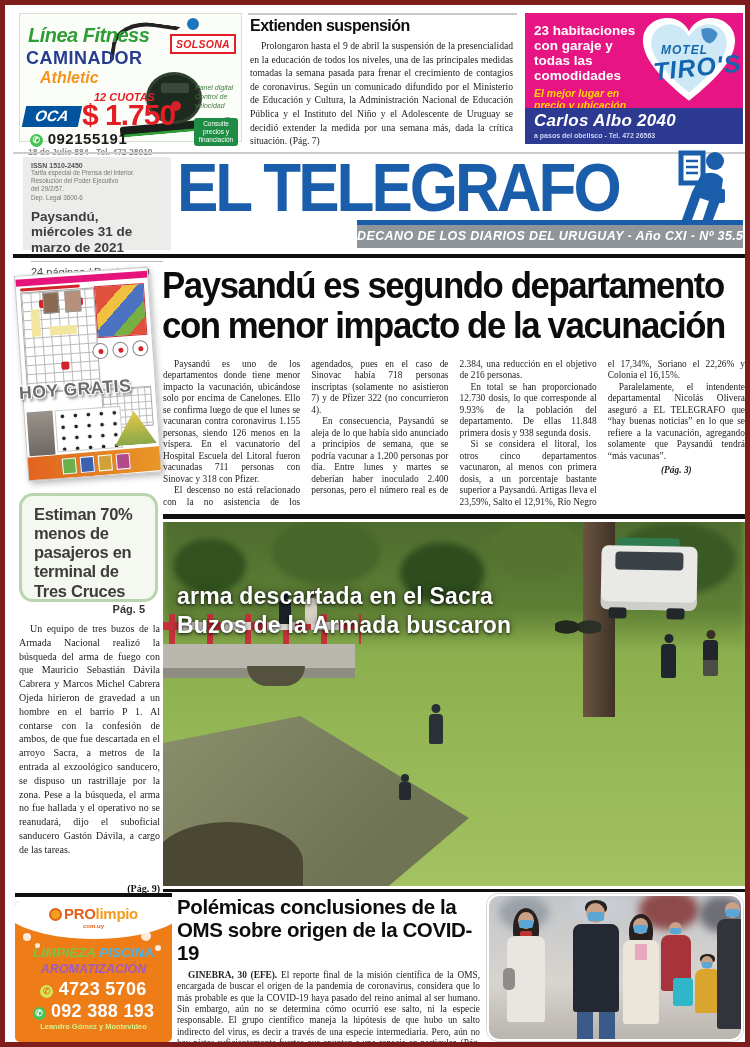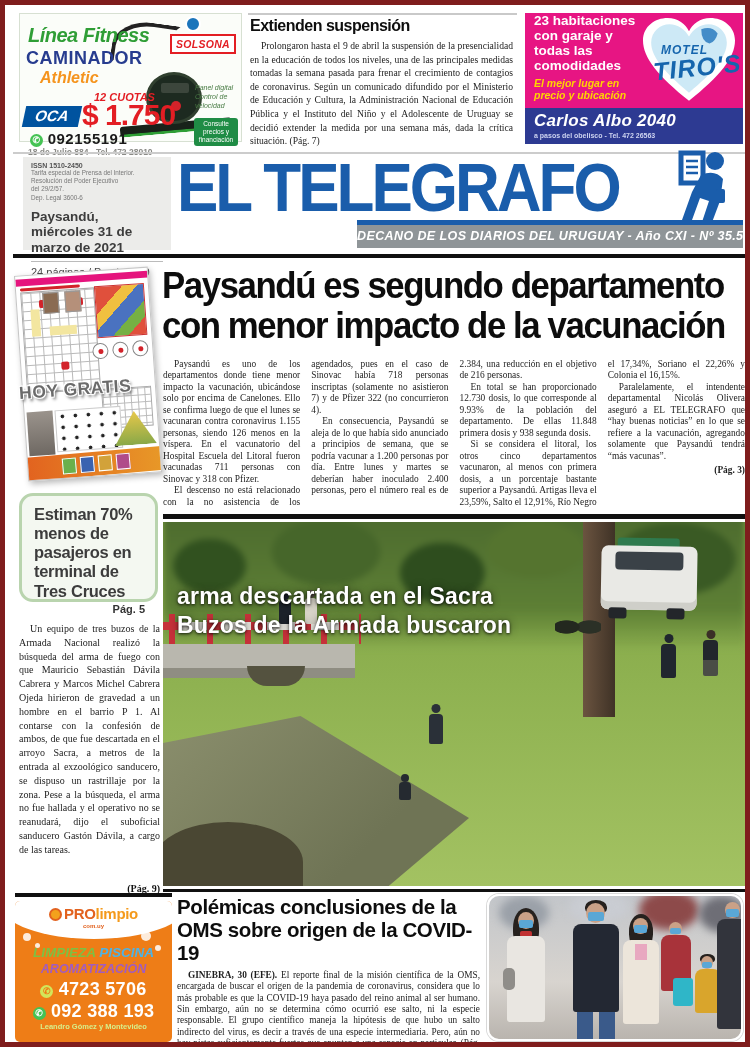--- a/index.html
+++ b/index.html
@@ -33,21 +33,21 @@
   .fit-feature{right:4px;top:70px;width:42px;font-size:7px;font-style:italic;color:#4a7d46;line-height:1.25;text-align:left;}
   .fit-note{right:3px;top:104px;width:44px;background:#1f8c45;border-radius:3px;color:#fff;font-size:6.5px;
             padding:2px 3px;line-height:1.25;text-align:center;}
 
   .top-article{left:243px;top:8px;width:269px;height:134px;padding:2px 4px 0 2px;border-top:2px solid #c9c9c9;}
   .top-article h1{margin:0 0 4px 0;font-size:16px;letter-spacing:-.5px;color:#0e0e0e;}
   .top-article p{margin:0;font-family:"Liberation Serif",serif;font-size:9.6px;line-height:1.42;
                  text-align:justify;color:#222;text-indent:11px;}
 
   .ad-motel{left:520px;top:8px;width:218px;height:131px;}
-  .motel-pink{left:0;top:0;width:218px;height:95px;background:#e71583;padding:0 6px 0 9px;}
+  .motel-pink{left:0;top:0;width:218px;height:95px;background:#e71583;padding:10px 6px 0 9px;}
   .motel-rooms{width:112px;font-size:13.5px;font-weight:bold;color:#fff;line-height:1.12;}
   .motel-tag{width:108px;margin-top:5px;font-size:10.5px;font-weight:bold;font-style:italic;color:#ffd400;line-height:1.1;}
   .motel-heart{right:2px;top:2px;width:104px;height:92px;}
   .motel-heart svg{width:100%;height:100%;}
   .motel-name1{left:24px;top:28px;font-size:12px;font-weight:bold;font-style:italic;color:#1565ad;letter-spacing:1px;}
   .motel-name2{left:16px;top:38px;font-size:25px;font-weight:bold;font-style:italic;color:#1565ad;transform:rotate(-6deg);letter-spacing:1px;}
   .motel-blue{left:0;top:95px;width:218px;height:36px;background:#2d3a92;padding:3px 9px 0 9px;}
   .motel-addr{font-size:17px;font-weight:bold;font-style:italic;color:#fff;letter-spacing:.3px;}
   .motel-small{font-size:7px;font-weight:bold;color:#cdd3f0;margin-top:1px;}
 
@@ -67,21 +67,21 @@
   .band-gray{left:352px;top:220px;width:386px;height:23px;background:#8f9598;color:#fff;font-size:12.5px;
              font-weight:bold;font-style:italic;text-align:center;line-height:23px;letter-spacing:.4px;white-space:nowrap;}
   .rule{background:#101010;}
 
   
   .lead-headline{left:157px;top:261px;width:620px;font-size:37px;font-weight:bold;letter-spacing:-1.5px;
                  line-height:1.08;color:#0d0d0d;transform:scaleX(.94);transform-origin:left top;}
   .lead-body{left:158px;top:354px;width:582px;height:152px;column-count:4;column-gap:11px;
              font-family:"Liberation Serif",serif;font-size:9.4px;line-height:1.22;text-align:justify;color:#1d1d1d;overflow:hidden;}
   .lead-body p{margin:0;text-indent:11px;}
-  .lead-ref{text-align:right;text-indent:0 !important;font-weight:bold;margin-top:3px !important;}
+  .lead-ref{text-align:center;text-indent:0 !important;font-weight:bold;margin-top:3px !important;font-style:italic;}
 
   
   .main-photo{left:158px;top:517px;width:582px;height:364px;overflow:hidden;
               background:linear-gradient(180deg,#7fa244 0%,#8fb251 45%,#a3c262 100%);}
   .mp-trees{left:0;top:-12px;width:100%;height:140px;filter:blur(3px);
      background:
       radial-gradient(60px 45px at 8% 40%,#31511f 60%,transparent 61%),
       radial-gradient(90px 55px at 28% 30%,#46662a 60%,transparent 61%),
       radial-gradient(70px 50px at 48% 45%,#2e4d1e 60%,transparent 61%),
       radial-gradient(80px 48px at 64% 28%,#55742f 60%,transparent 61%),

